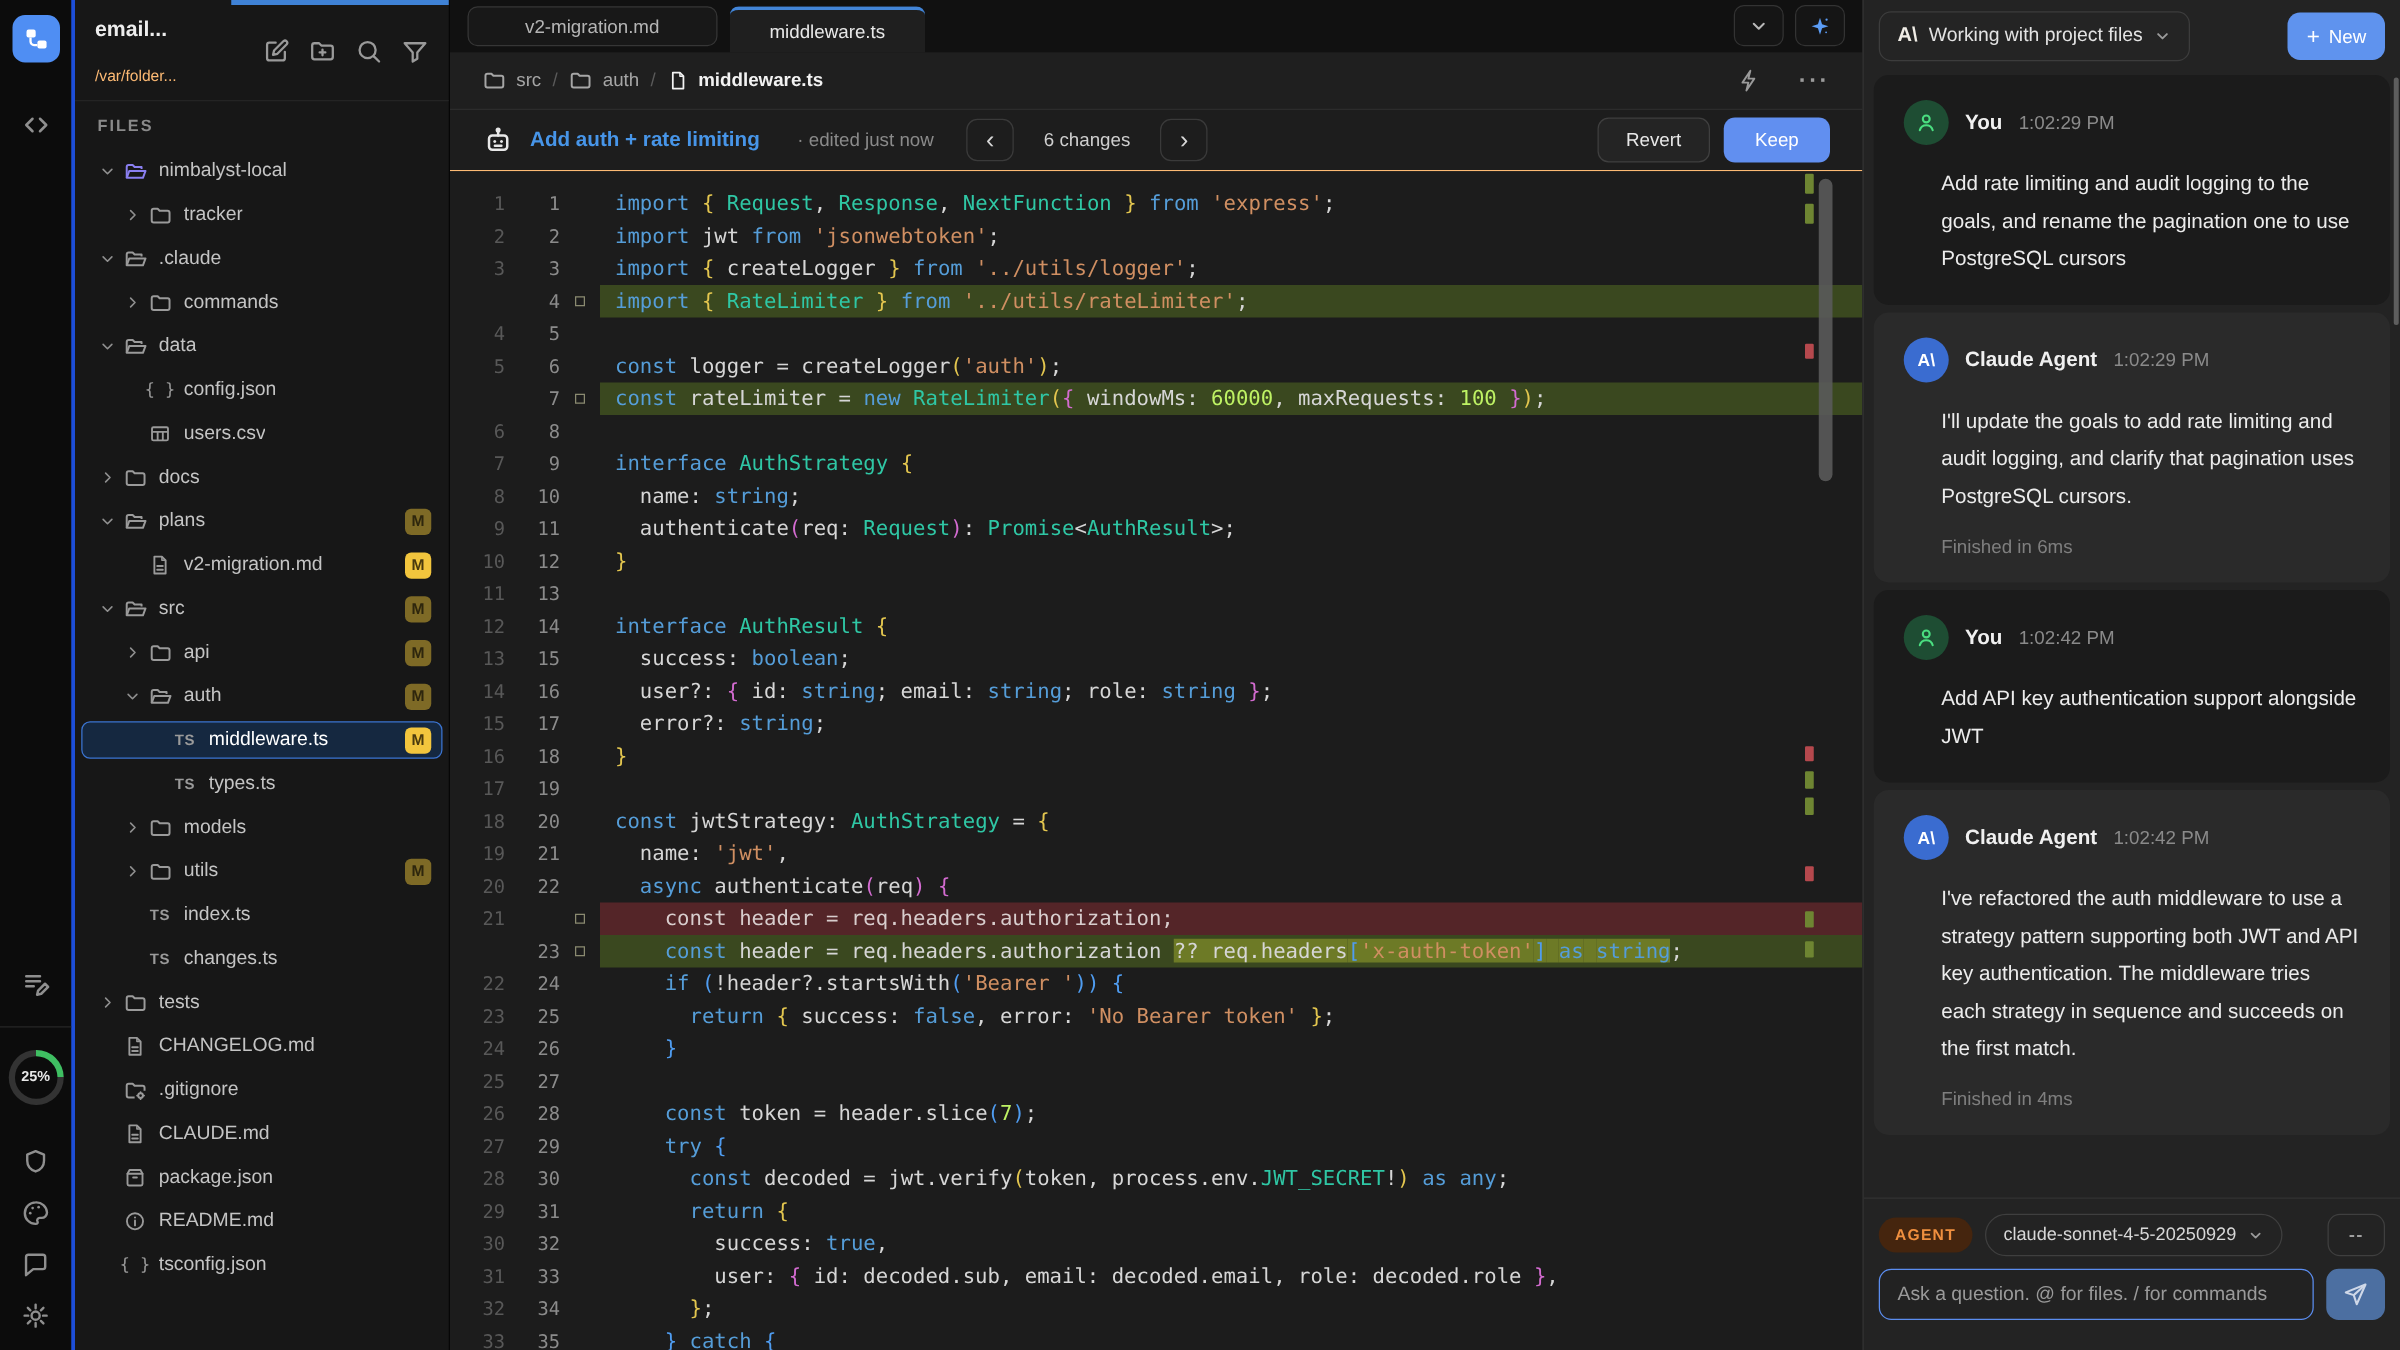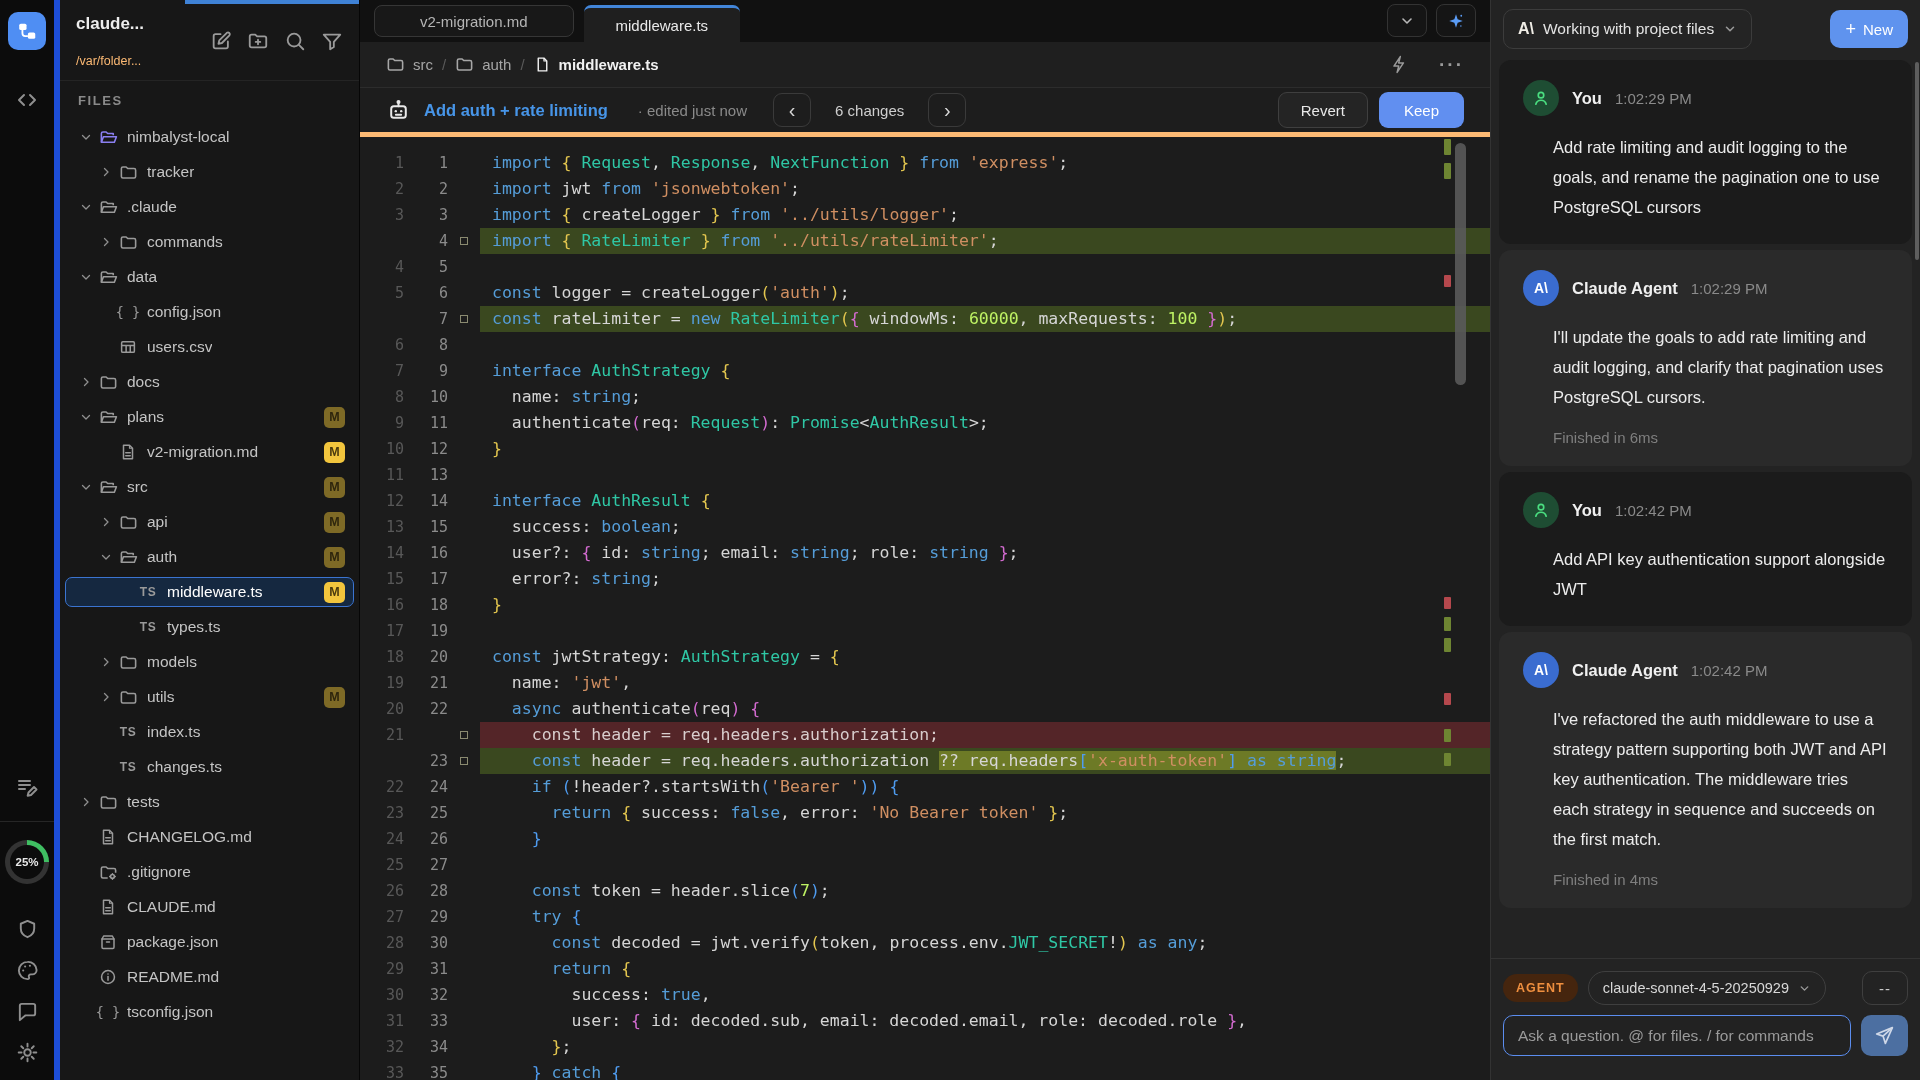--- a/index.html
+++ b/index.html
@@ -4,21 +4,21 @@
 <style>
   * { box-sizing: border-box; margin: 0; padding: 0; }
   html,body { width:1920px; height:1080px; overflow:hidden; background:#151515;
     font-family:"Liberation Sans", sans-serif; }
   .app { position:relative; width:1920px; height:1080px; display:flex; }
   .ic { display:inline-flex; align-items:center; justify-content:center; }
   .ic svg { display:block; }
 
   
   .rail { width:60px; flex:none; background:#0c0c0c; display:flex; flex-direction:column;
-    align-items:center; padding:12px 0 16px; position:relative; border-right:6px solid #1d4ed8;}
+    align-items:center; padding:12px 0 16px; position:relative; border-right:3px solid #1d4ed8;}
   .logo { width:38px; height:38px; border-radius:10px; background:#4f8ef3; display:flex;
     align-items:center; justify-content:center; margin-bottom:38px; }
   .rail-ic { color:#8f8f8f; margin-bottom:26px; }
   .rail-bottom { margin-top:auto; display:flex; flex-direction:column; align-items:center; width:100%; }
   .rail-div { width:100%; border-top:1px solid #262626; margin:22px 0 18px; }
   .ring { width:44px; height:44px; border-radius:50%;
     background:conic-gradient(#3fbf62 0 25%, #333 25% 100%);
     display:flex; align-items:center; justify-content:center; margin-bottom:16px; }
   .ring-in { width:34px; height:34px; border-radius:50%; background:#0c0c0c; color:#e8e8e8;
     font-size:11.5px; font-weight:700; display:flex; align-items:center; justify-content:center; }
@@ -63,21 +63,21 @@
   .tbtn.spark { color:#5b9cf5; }
 
   .breadcrumb { height:46px; flex:none; background:#1f1f1f; border-bottom:1px solid #2c2c2c;
     display:flex; align-items:center; padding:0 26px; gap:9px; font-size:15px; color:#a6a6a6; }
   .bc-seg { display:flex; align-items:center; gap:8px; }
   .bc-sep { color:#5a5a5a; }
   .bc-cur { color:#f2f2f2; font-weight:700; }
   .bc-right { margin-left:auto; display:flex; align-items:center; gap:30px; color:#9a9a9a; }
   .dots { font-size:19px; letter-spacing:2px; font-weight:700; line-height:0; }
 
-  .diffbar { height:49px; flex:none; background:#1d1d1d; border-bottom:5px solid #fdba74;
+  .diffbar { height:49px; flex:none; background:#1d1d1d; border-bottom:1px solid #fdba74;
     display:flex; align-items:center; padding:0 26px; }
   .robot { color:#e8e8e8; margin-right:13px; }
   .diff-title { color:#4795e8; font-weight:700; font-size:16.5px; }
   .edited { color:#8a8a8a; font-size:15px; margin-left:30px; }
   .navbtn { width:38px; height:34px; border:1px solid #3a3a3a; border-radius:9px; background:transparent;
     color:#d8d8d8; display:flex; align-items:center; justify-content:center; font-size:20px; }
   .navbtn.prev { margin-left:26px; }
   .changes { color:#cfcfcf; font-size:15px; margin:0 24px; }
   .diff-spacer { flex:1; }
   .btn-revert { height:36px; padding:0 22px; border:1px solid #3f3f3f; border-radius:9px;
@@ -205,21 +205,21 @@
             <path d="M12 2.8v3M12 18.2v3M2.8 12h3M18.2 12h3M5.5 5.5l2.1 2.1M16.4 16.4l2.1 2.1M18.5 5.5l-2.1 2.1M7.6 16.4l-2.1 2.1"></path>
           </svg>
       </span>
     </div>
   </aside>
 
   <aside class="sidebar">
     <div class="sb-accent"></div>
     <div class="sb-head">
       <div>
-        <div class="sb-title">claude...</div>
+        <div class="sb-title">email...</div>
         <div class="sb-sub">/var/folder...</div>
       </div>
       <div class="sb-actions">
         <span class="ic">
           <svg width="22" height="22" viewBox="0 0 24 24" fill="none" stroke="currentColor" stroke-width="2" stroke-linecap="round" stroke-linejoin="round">
               <path d="M11.5 4.5H6a2 2 0 0 0-2 2V18a2 2 0 0 0 2 2h11.5a2 2 0 0 0 2-2v-5.5"></path>
               <path d="M18.4 3.1a2 2 0 0 1 2.8 2.8L13 14.2l-3.8.9.9-3.8z"></path>
             </svg>
         </span>
         <span class="ic">

